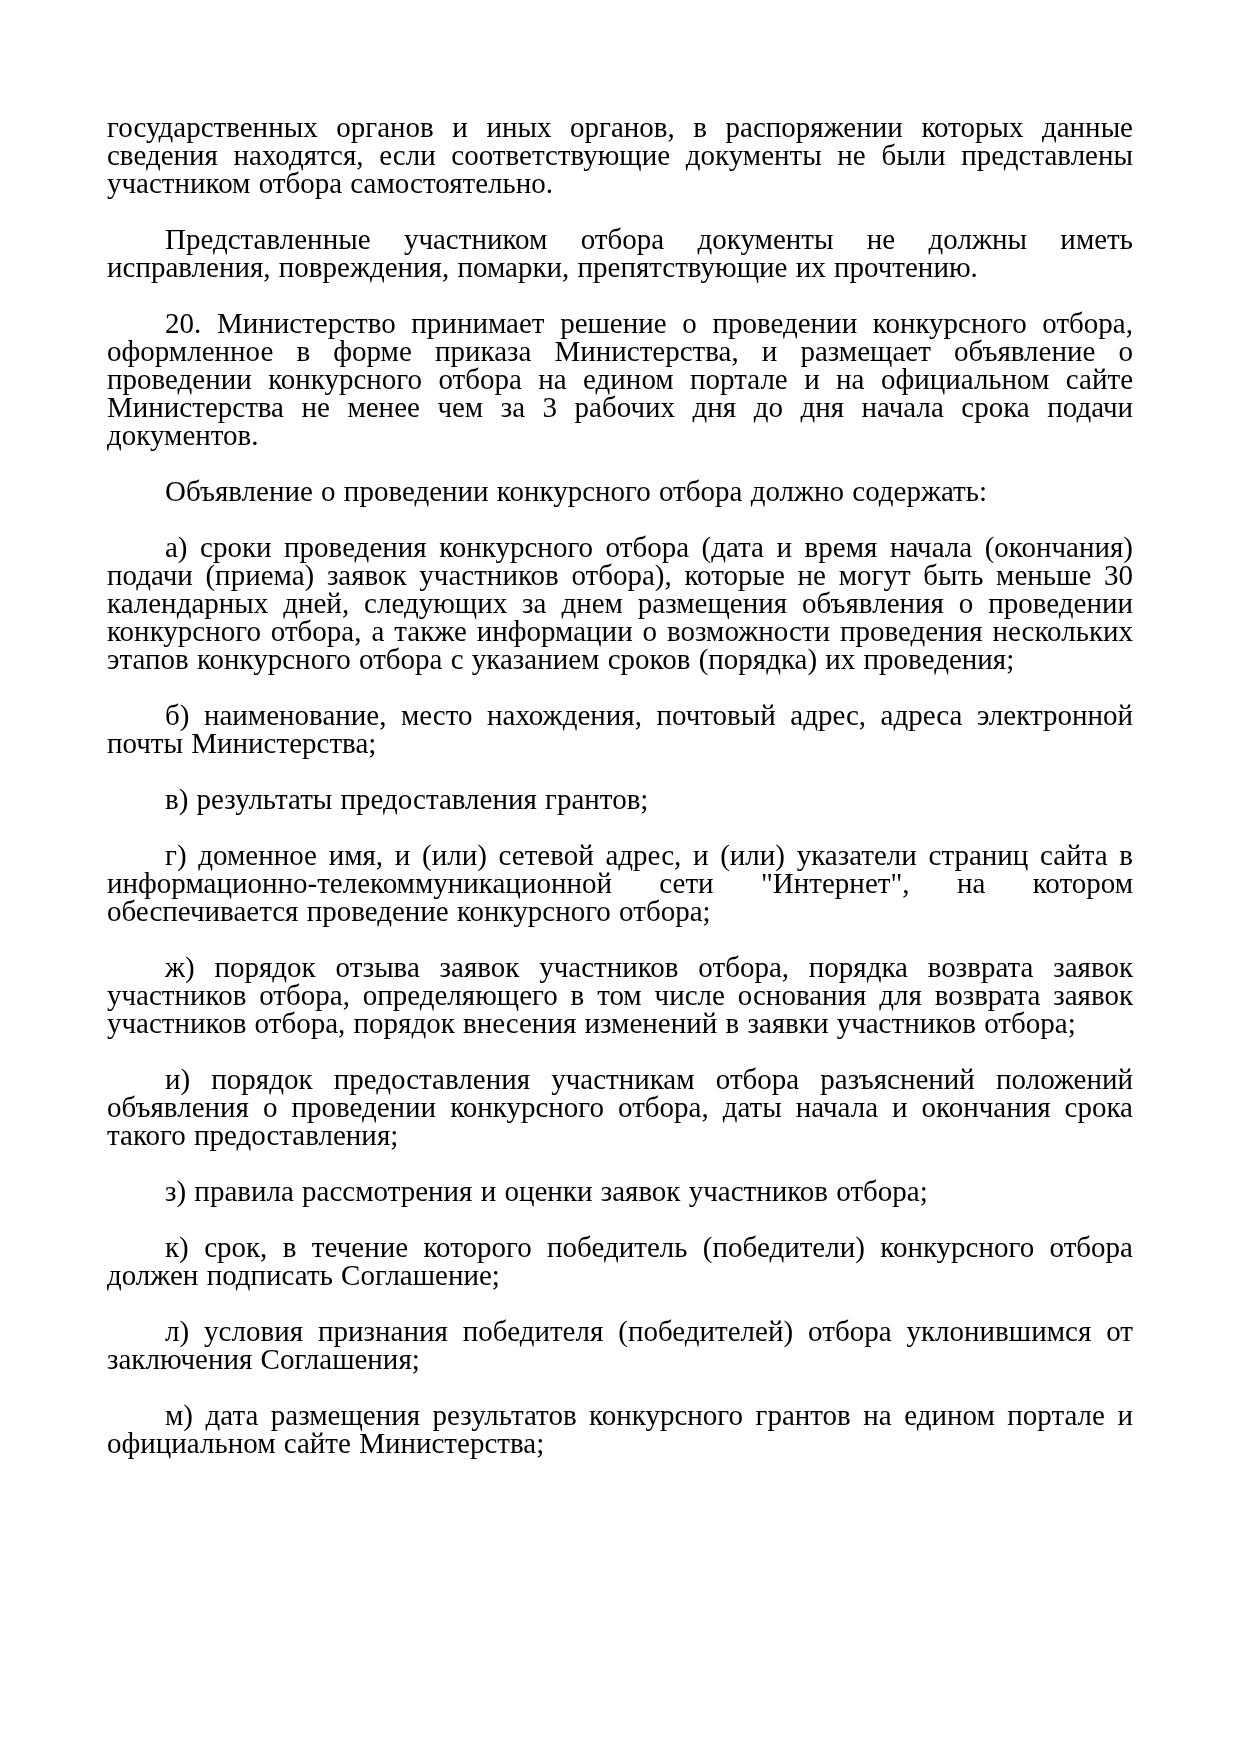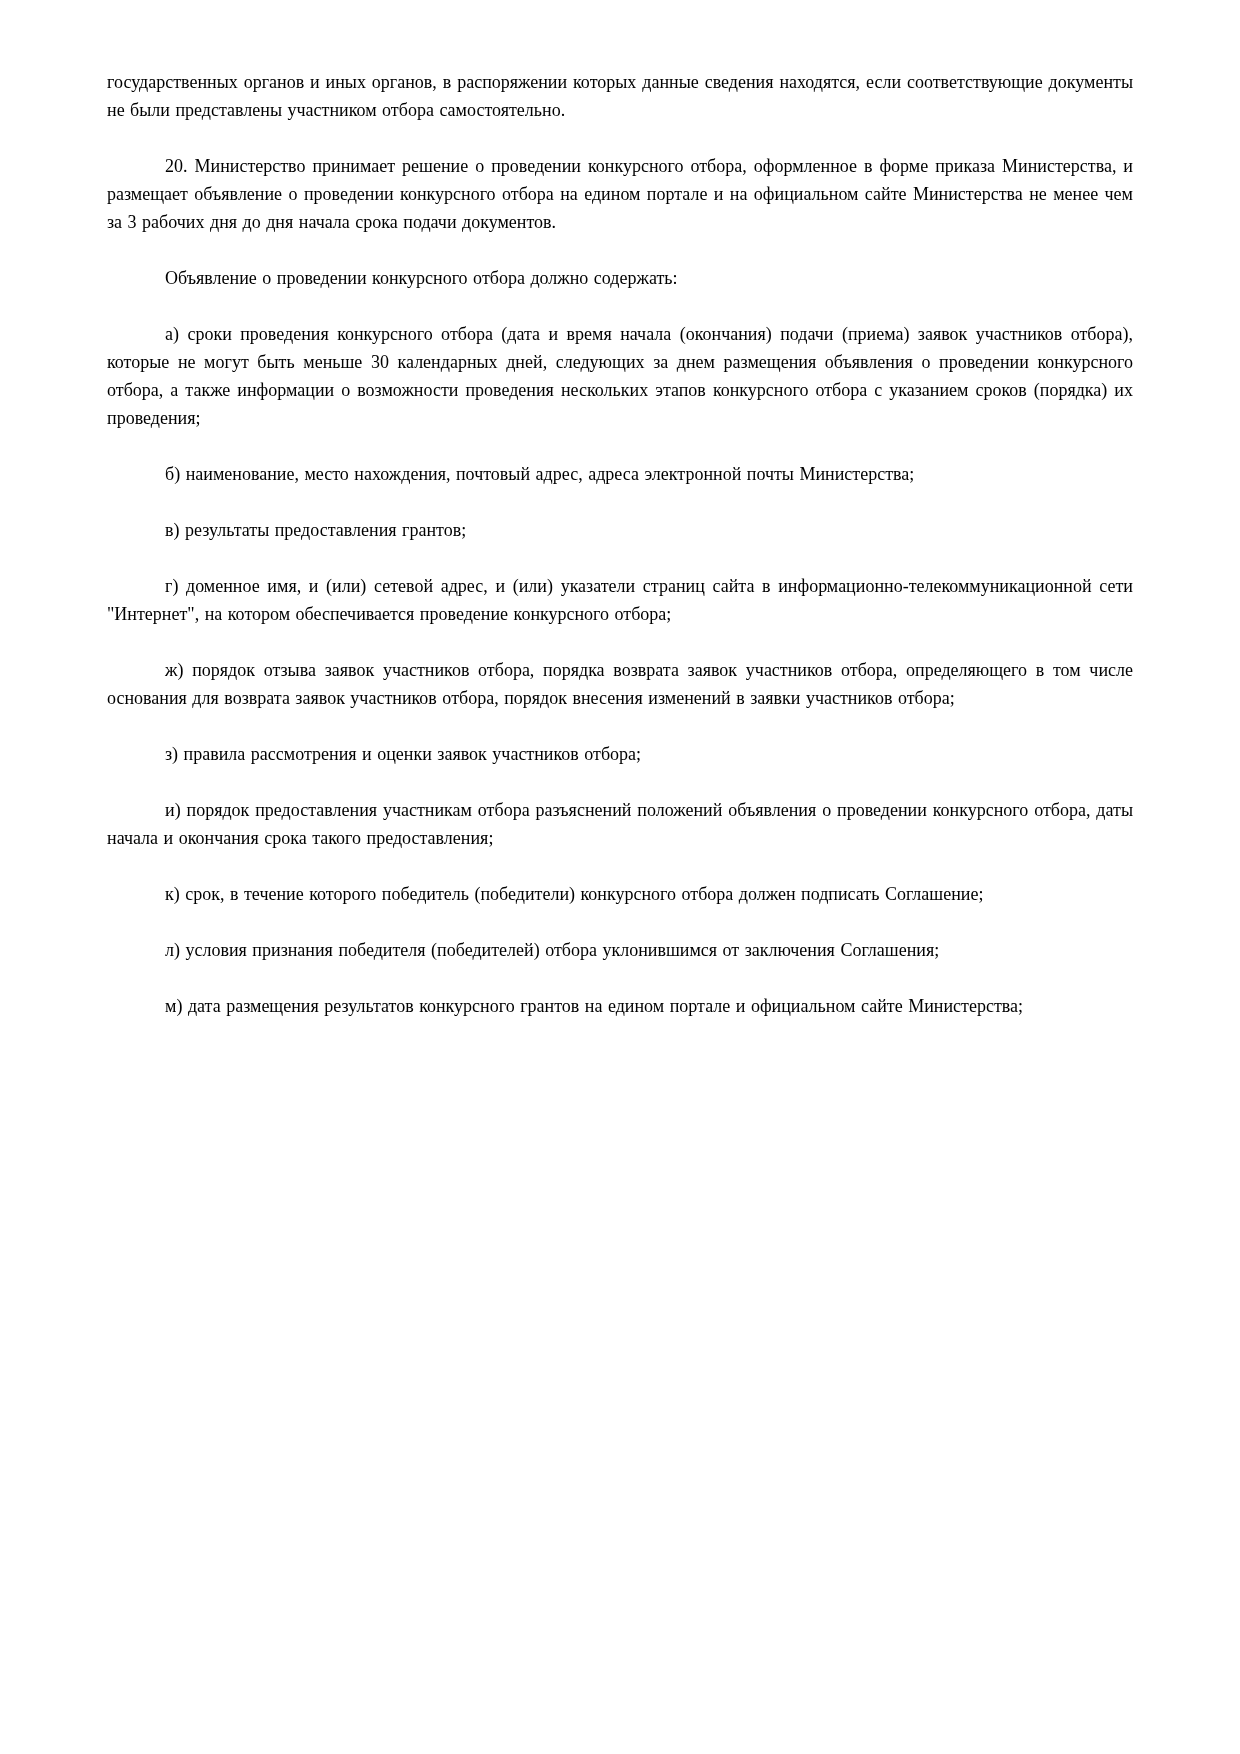--- a/index.html
+++ b/index.html
@@ -5,25 +5,25 @@
   html, body {
     margin: 0;
     padding: 0;
     background: #ffffff;
   }
   .page {
     position: relative;
     width: 1240px;
     height: 1754px;
     box-sizing: border-box;
-    padding: 68px 107px 60px 107px;
+    padding: 113px 107px 60px 107px;
     background: #ffffff;
     color: #000000;
     font-family: "Liberation Serif", "DejaVu Serif", serif;
-    font-size: 18px;
+    font-size: 29px;
     line-height: 28px;
     overflow: hidden;
   }
   .page p {
     margin: 0 0 28px 0;
     text-align: justify;
     text-indent: 58px;
     word-spacing: 1px;
   }
   .page p.no-indent {
@@ -31,25 +31,26 @@
   }
   .page p:last-child {
     margin-bottom: 0;
   }
 </style>
 </head>
 <body>
 
 <div class="page">
   <p class="no-indent">государственных органов и иных органов, в распоряжении которых данные сведения находятся, если соответствующие документы не были представлены участником отбора самостоятельно.</p>
+  <p>Представленные участником отбора документы не должны иметь исправления, повреждения, помарки, препятствующие их прочтению.</p>
   <p>20. Министерство принимает решение о проведении конкурсного отбора, оформленное в форме приказа Министерства, и размещает объявление о проведении конкурсного отбора на едином портале и на официальном сайте Министерства не менее чем за 3 рабочих дня до дня начала срока подачи документов.</p>
   <p>Объявление о проведении конкурсного отбора должно содержать:</p>
   <p>а) сроки проведения конкурсного отбора (дата и время начала (окончания) подачи (приема) заявок участников отбора), которые не могут быть меньше 30 календарных дней, следующих за днем размещения объявления о проведении конкурсного отбора, а также информации о возможности проведения нескольких этапов конкурсного отбора с указанием сроков (порядка) их проведения;</p>
   <p>б) наименование, место нахождения, почтовый адрес, адреса электронной почты Министерства;</p>
   <p>в) результаты предоставления грантов;</p>
   <p>г) доменное имя, и (или) сетевой адрес, и (или) указатели страниц сайта в информационно-телекоммуникационной сети "Интернет", на котором обеспечивается проведение конкурсного отбора;</p>
   <p>ж) порядок отзыва заявок участников отбора, порядка возврата заявок участников отбора, определяющего в том числе основания для возврата заявок участников отбора, порядок внесения изменений в заявки участников отбора;</p>
+  <p>и) порядок предоставления участникам отбора разъяснений положений объявления о проведении конкурсного отбора, даты начала и окончания срока такого предоставления;</p>
   <p>з) правила рассмотрения и оценки заявок участников отбора;</p>
-  <p>и) порядок предоставления участникам отбора разъяснений положений объявления о проведении конкурсного отбора, даты начала и окончания срока такого предоставления;</p>
   <p>к) срок, в течение которого победитель (победители) конкурсного отбора должен подписать Соглашение;</p>
   <p>л) условия признания победителя (победителей) отбора уклонившимся от заключения Соглашения;</p>
   <p>м) дата размещения результатов конкурсного грантов на едином портале и официальном сайте Министерства;</p>
 </div>
 
 </body></html>

